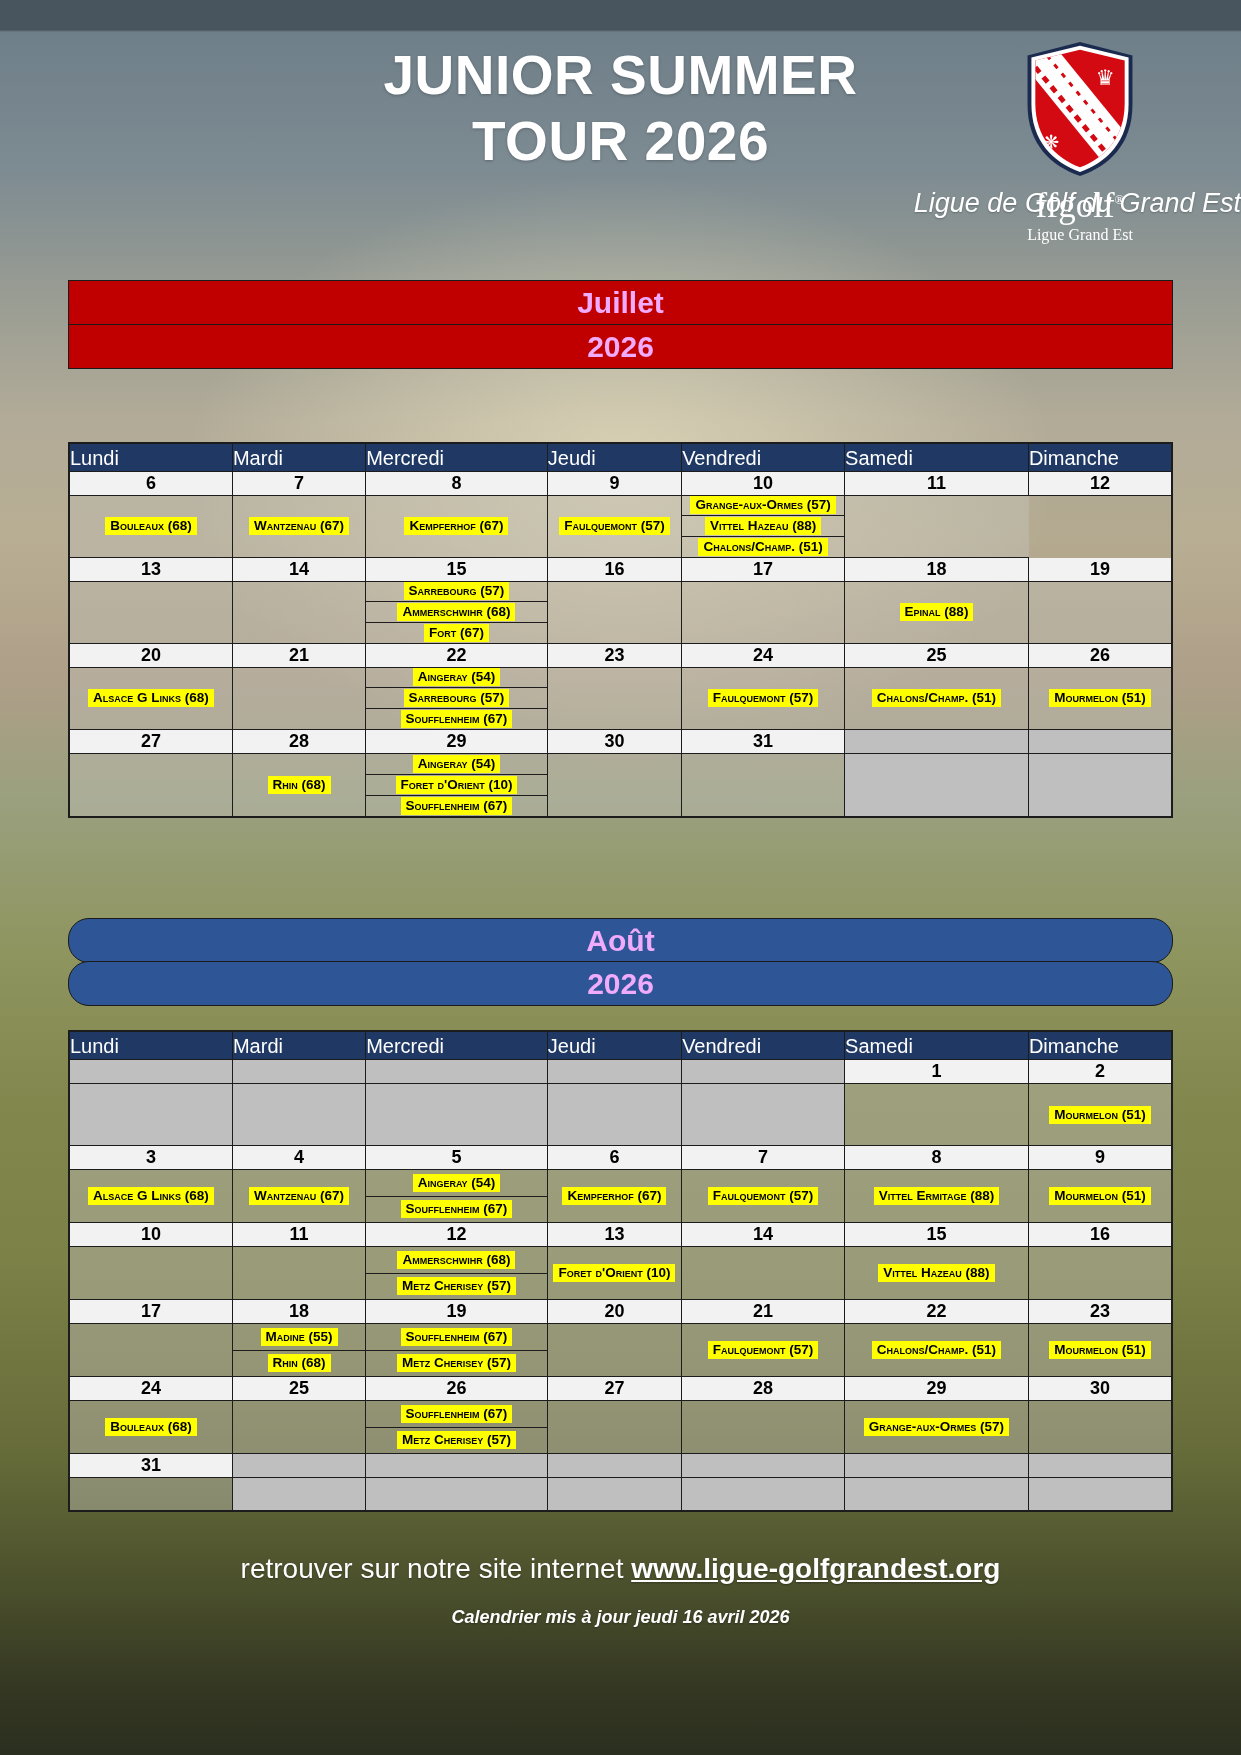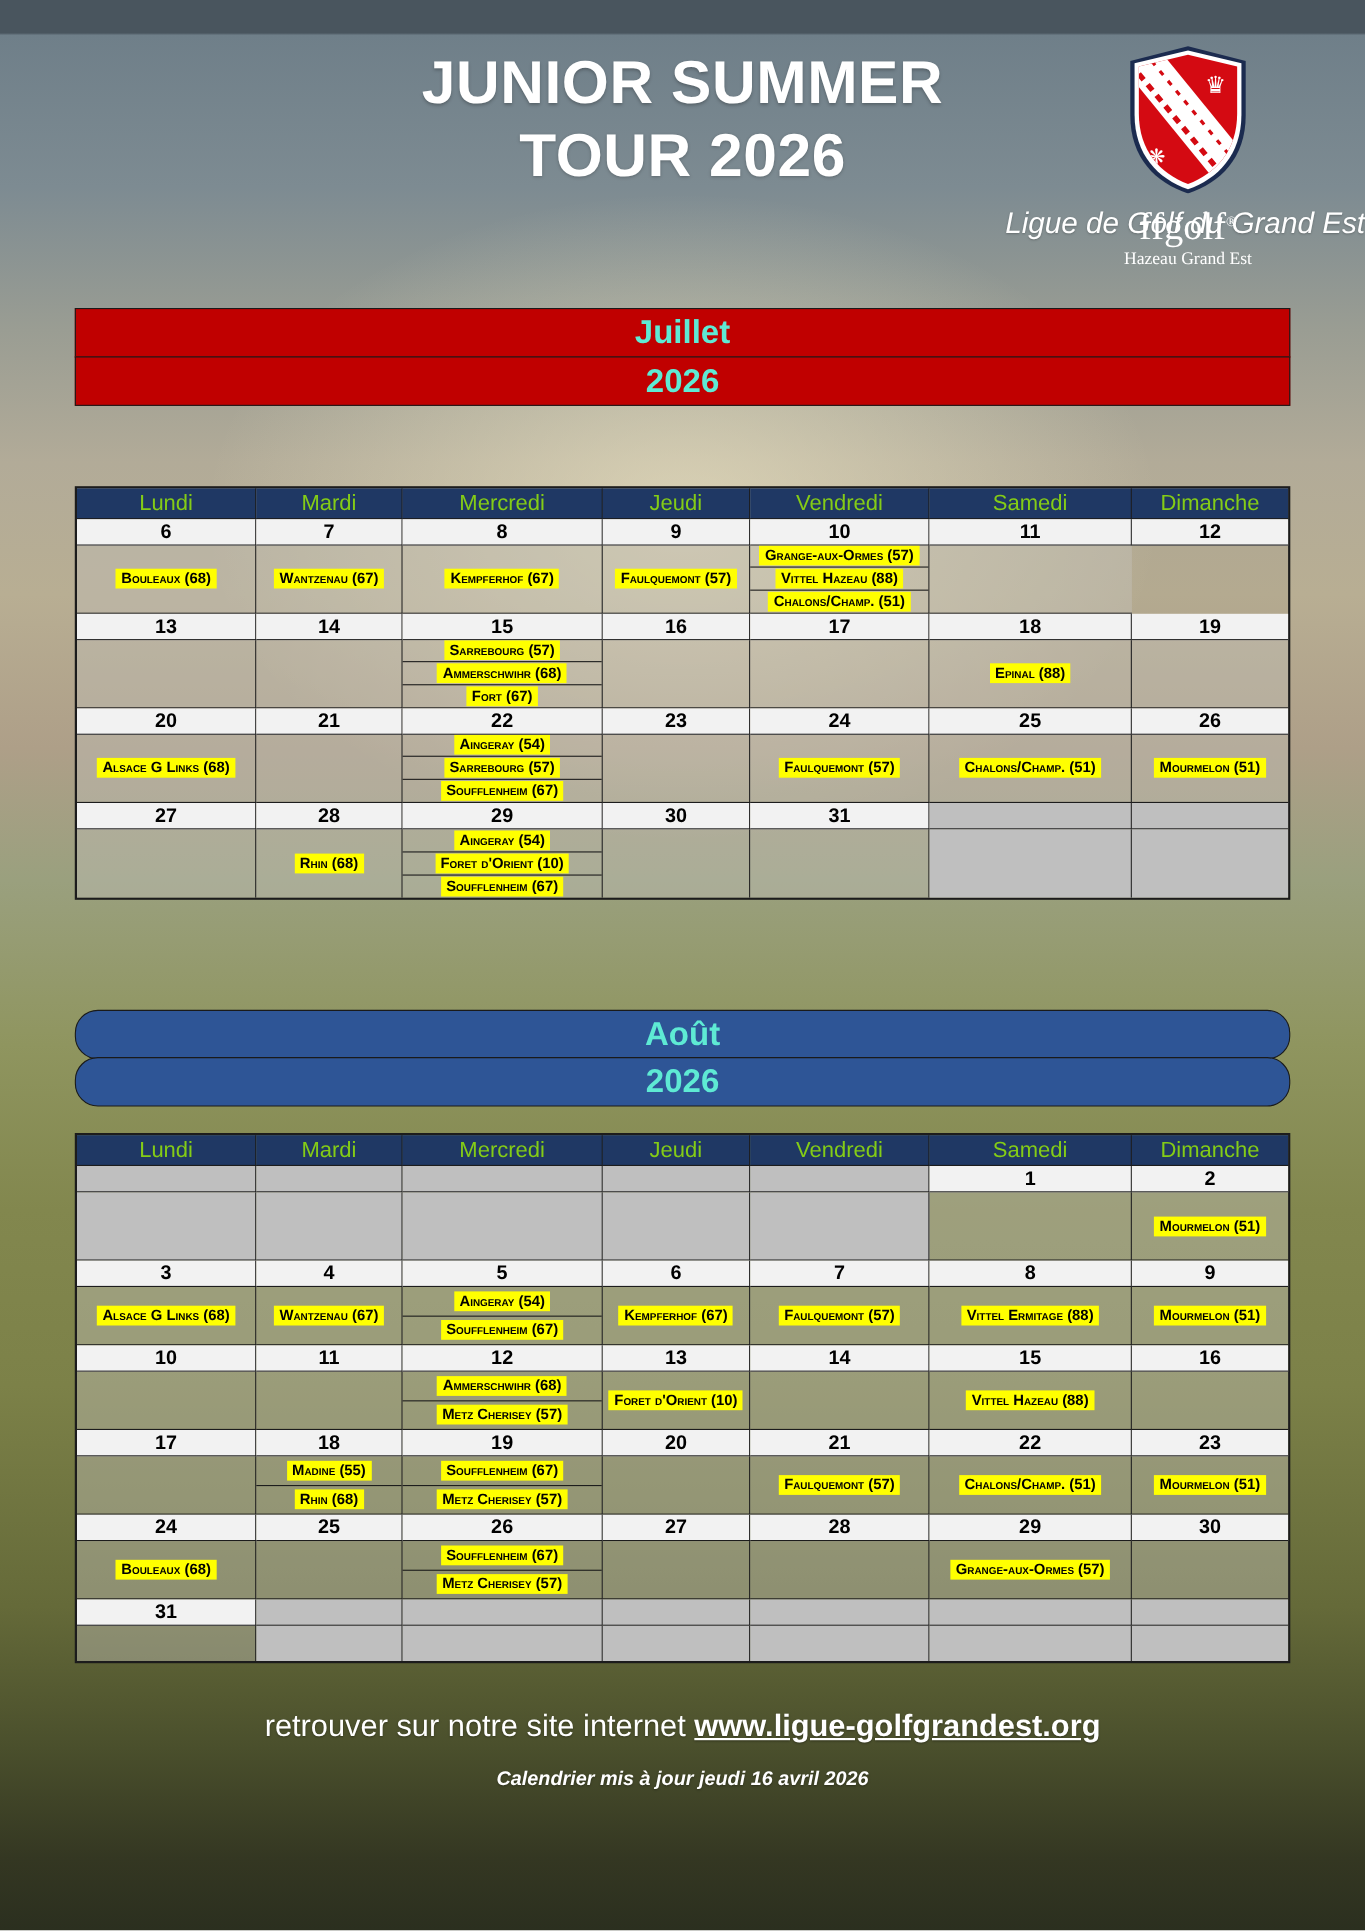--- a/index.html
+++ b/index.html
@@ -17,34 +17,34 @@
   
   header{position:relative;padding-top:42px;height:222px;}
   .title-line{color:#fff;font-weight:bold;font-size:55px;line-height:66px;text-align:center;letter-spacing:0.5px;text-shadow:0 1px 3px rgba(0,0,0,0.25);}
   .subtitle{color:#fff;font-style:italic;font-size:27px;text-align:right;margin-top:14px;text-shadow:0 1px 2px rgba(0,0,0,0.25);}
   .logo{position:absolute;right:86px;top:40px;width:150px;text-align:center;color:#fff;}
   .logo-brand{font-family:"Liberation Serif",serif;font-size:35px;line-height:36px;margin-top:2px;}
   .logo-brand sup{font-size:13px;}
   .logo-caption{font-family:"Liberation Serif",serif;font-size:16px;margin-top:2px;}
   
   .month{width:1105px;margin:0 auto;}
-  .banner-row{border:1.5px solid #1a1a1a;color:#5eead4;font-weight:bold;font-size:30px;text-align:center;height:43px;line-height:43px;}
+  .banner-row{border:1.5px solid #1a1a1a;color:#f0abfc;font-weight:bold;font-size:30px;text-align:center;height:43px;line-height:43px;}
   .banner-row + .banner-row{margin-top:-1.5px;}
   .july .banner-row{background:#C00000;}
   .august .banner-row{background:#2E5596;border-radius:21px;}
   .month-july{margin-top:16px;}
   .month-july .cal{margin-top:73px;}
   .month-august{margin-top:100px;}
   .month-august .cal{margin-top:24px;}
   
   .cal{border:2px solid #1c1c1c;background:rgba(120,120,110,0.06);}
   .row{display:grid;grid-template-columns:14.8% 12.1% 16.5% 12.2% 14.8% 16.7% 12.9%;}
   .cell{border-right:1.5px solid #1c1c1c;border-bottom:1.5px solid #1c1c1c;box-sizing:border-box;}
   .cell:last-child{border-right:none;}
-  .day-cell{background:#1F3864;color:#84cc16;text-align:center;font-size:20px;height:28px;line-height:28px;}
+  .day-cell{background:#1F3864;color:#ffffff;font-size:20px;height:28px;line-height:28px;}
   .date-cell{background:#F2F2F2;color:#000;font-weight:bold;text-align:center;font-size:18px;height:24px;line-height:23px;}
   .event-cell{background:rgba(198,196,188,0.42);display:flex;flex-direction:column;}
   .gray{background:#BFBFBF !important;}
   .band-3 .event-cell{height:62px;}
   .band-2 .event-cell{height:53px;}
   .band-1 .event-cell{height:32px;}
   .cal .row:last-child .cell{border-bottom:none;}
   .slot{flex:1;display:flex;align-items:center;justify-content:center;overflow:hidden;}
   .slot.divided{border-bottom:1.5px solid #1c1c1c;}
   .chip{background:#FFFF00;color:#000;font-weight:bold;font-size:13.5px;line-height:18px;padding:0 5px;font-variant:small-caps;white-space:nowrap;}
@@ -77,21 +77,21 @@
         <path d="M60,10 L106,21 V65 C106,100 86,121 60,131 C34,121 14,100 14,65 V21 Z" fill="#d40a12"></path>
         <g clip-path="url(#sc)">
           <path d="M4,28 L92,136 L120,112 L32,4 Z" fill="#ffffff"></path>
           <path d="M14,28 L100,132" stroke="#d40a12" stroke-width="5" stroke-dasharray="7 6" fill="none"></path>
           <path d="M26,16 L112,120" stroke="#d40a12" stroke-width="3" stroke-dasharray="5 7" fill="none"></path>
           <text x="76" y="46" font-size="22" fill="#ffffff" font-family="DejaVu Sans, sans-serif">♛</text>
           <text x="22" y="112" font-size="20" fill="#ffffff" font-family="DejaVu Sans, sans-serif">❋</text>
         </g>
       </svg>
       <div class="logo-brand"><span>ffgolf</span><sup>®</sup></div>
-      <div class="logo-caption">Hazeau Grand Est</div>
+      <div class="logo-caption">Ligue Grand Est</div>
     </div>
   </header>
 
   <section class="month month-july july">
     <div class="banner-row">Juillet</div>
     <div class="banner-row">2026</div>
     <div class="cal">
         <div class="row">
           <div class="cell day-cell">Lundi</div>
           <div class="cell day-cell">Mardi</div>

